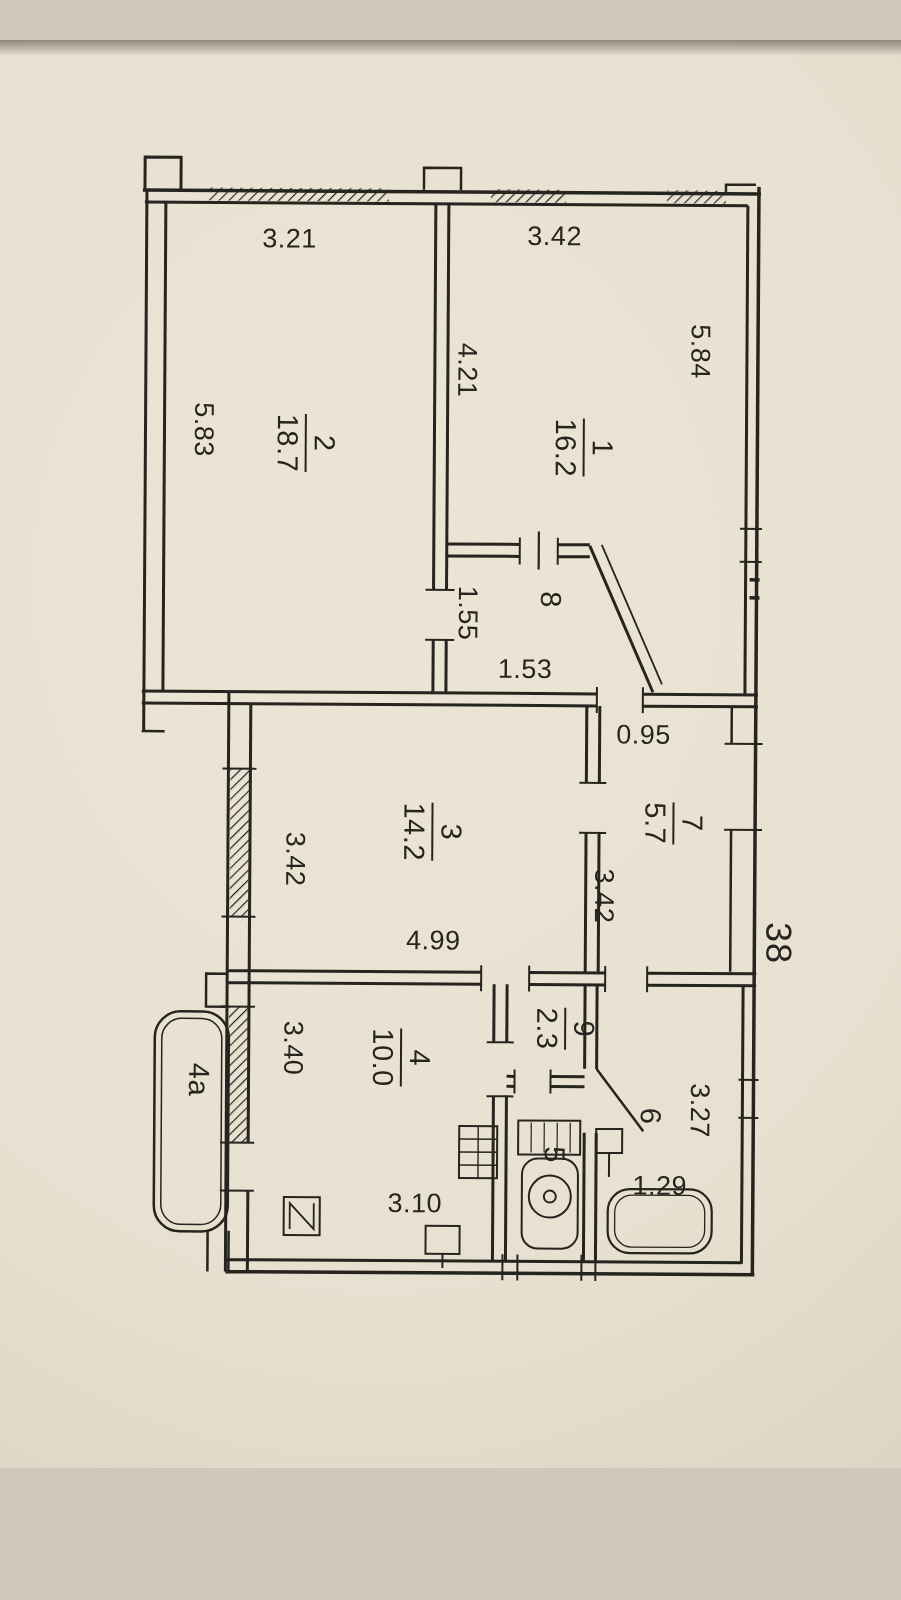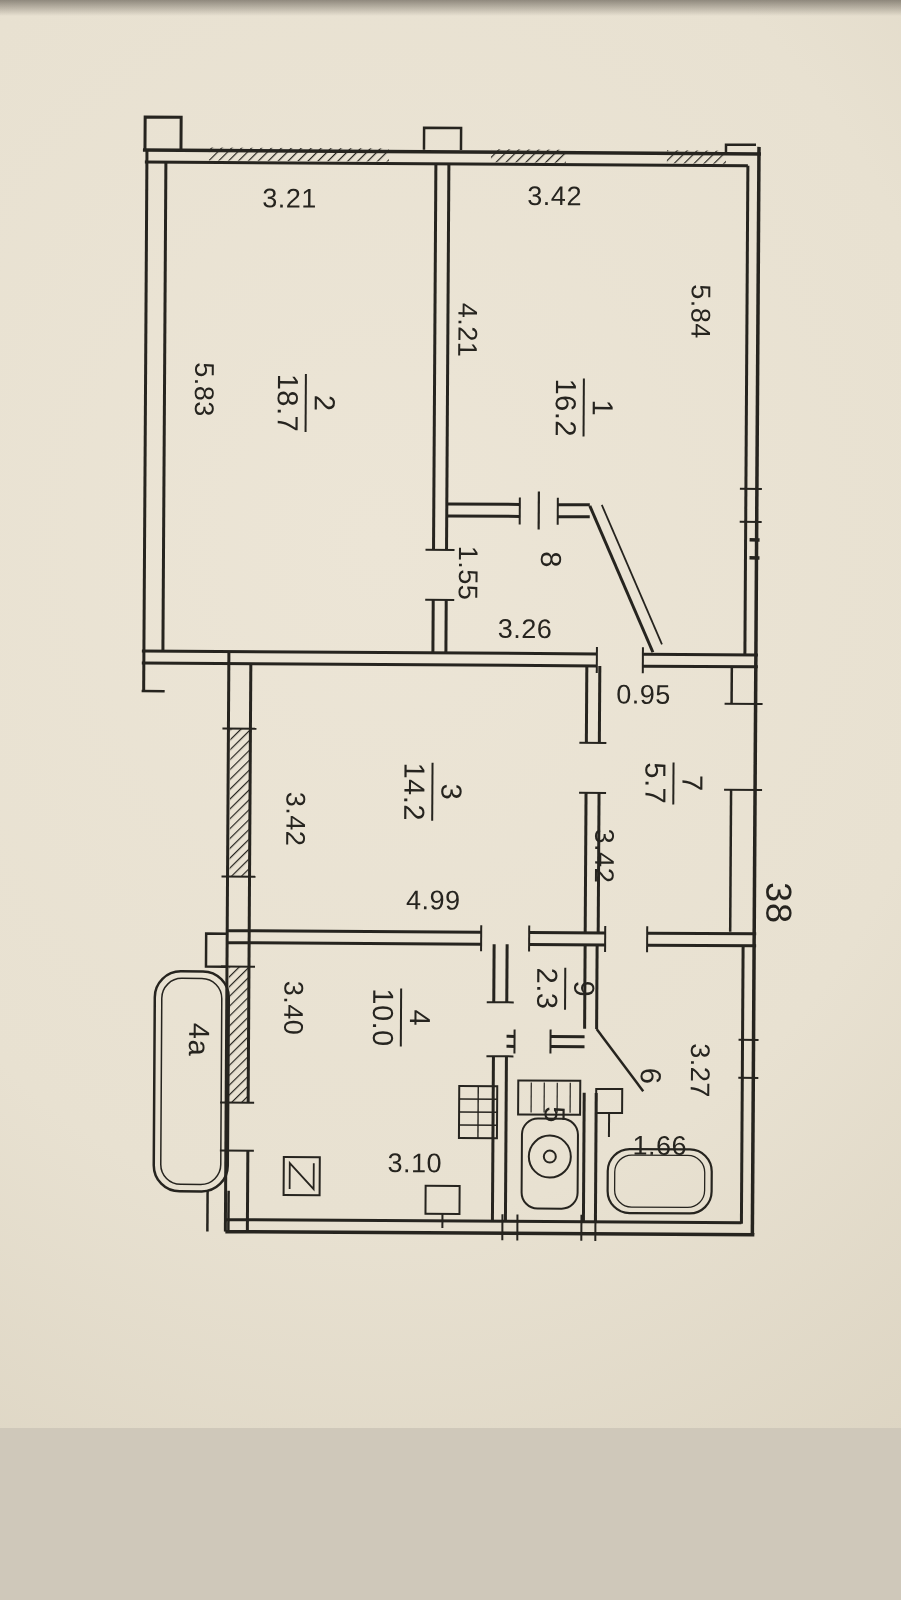--- a/index.html
+++ b/index.html
@@ -5,20 +5,21 @@
   html,body{margin:0;padding:0;}
   body{
     width:901px;height:1600px;overflow:hidden;
     font-family:"Liberation Sans", sans-serif;
     background:#cfc8ba;
   }
   #photo{
     position:relative;width:901px;height:1428px;
     background:
       radial-gradient(130% 95% at 42% 38%, #ece5d6 0%, #e8e1d1 50%, #ddd5c3 80%, #cdc4b1 100%);
+    margin-top: 40px;
   }
   #photo::before{
     content:"";position:absolute;left:0;top:0;right:0;height:16px;
     background:linear-gradient(rgba(70,64,56,.55), rgba(70,64,56,0));
     z-index:5;pointer-events:none;
   }
   #plan{
     position:absolute;left:0;top:0;width:901px;height:1600px;
     transform:rotate(.35deg);
   }
@@ -226,28 +227,28 @@
         </g>
       </g>
     </svg>
 
     <div class="label" style="left:286px;top:200px">3.21</div>
     <div class="label" style="left:551px;top:196px">3.42</div>
     <div class="label rot" style="left:697px;top:310px">5.84</div>
     <div class="label rot" style="left:464px;top:330px">4.21</div>
     <div class="label rot" style="left:201px;top:391px">5.83</div>
     <div class="label rot" style="left:466px;top:573px">1.55</div>
-    <div class="label" style="left:524px;top:629px">3.26</div>
+    <div class="label" style="left:524px;top:629px">1.53</div>
     <div class="label" style="left:643px;top:694px">0.95</div>
     <div class="label rot" style="left:295px;top:820px">3.42</div>
     <div class="label rot" style="left:604px;top:855px">3.42</div>
     <div class="label" style="left:434px;top:901px">4.99</div>
     <div class="label rot" style="left:294px;top:1009px">3.40</div>
     <div class="label rot" style="left:701px;top:1069px">3.27</div>
-    <div class="label" style="left:662px;top:1145px">1.66</div>
+    <div class="label" style="left:662px;top:1145px">1.29</div>
     <div class="label" style="left:417px;top:1164px">3.10</div>
 
     <div class="label rot room frac" style="left:303px;top:404px">
       <span class="num">2</span>
       <span class="bar"></span>
       <span class="area">18.7</span>
     </div>
     <div class="label rot room frac" style="left:581px;top:407px">
       <span class="num">1</span>
       <span class="bar"></span>

